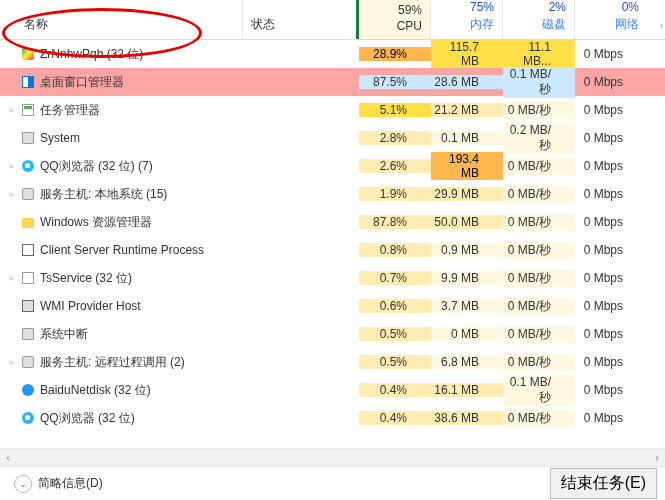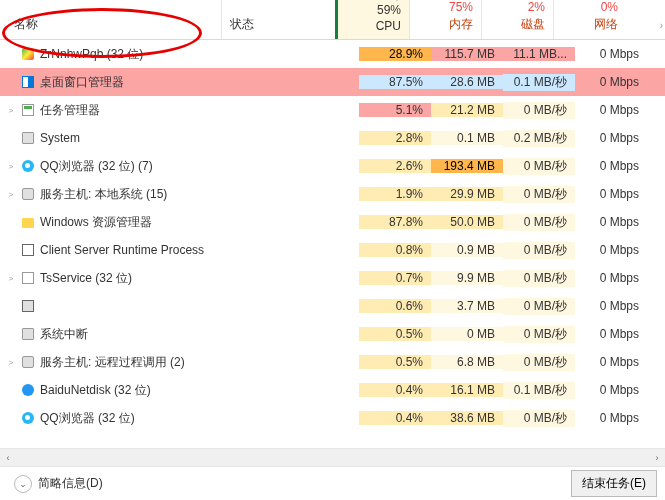--- a/index.html
+++ b/index.html
@@ -1,57 +1,57 @@
 <!DOCTYPE html>
 <html><head>
   <meta charset="utf-8">
   <style>
     * { margin: 0; padding: 0; box-sizing: border-box; font-family: "Segoe UI", "Microsoft YaHei", sans-serif; }
     body { width: 665px; height: 500px; background: #fff; font-size: 12px; color: #333; overflow: hidden; display: flex; flex-direction: column; }
     
     .header-row { display: flex; border-bottom: 1px solid #d9d9d9; height: 40px; position: relative; }
-    .col-name { width: 222px; border-right: 1px solid #e5e5e5; display: flex; align-items: flex-end; padding: 0 0 6px 14px; }
+    .col-name { width: 243px; border-right: 1px solid #e5e5e5; display: flex; align-items: flex-end; padding: 0 0 6px 24px; }
     .col-status { width: 116px; border-right: 3px solid #15803d; display: flex; align-items: flex-end; padding: 0 0 6px 8px; }
     .col-metric { width: 72px; border-right: 1px solid #e5e5e5; text-align: right; padding: 4px 8px 6px 4px; display: flex; flex-direction: column; justify-content: flex-end; }
-    .col-metric .pct { color: #ef4444; margin-bottom: 2px; }
-    .col-metric .lbl { color: #c2410c; }
+    .col-metric .pct { color: #1d4ed8; margin-bottom: 2px; }
+    .col-metric .lbl { color: #3b82f6; }
     .col-sorted { background: #fff8e1; }
     .col-sorted .pct, .col-sorted .lbl { color: #333; }
     .header-text { color: #333; }
     .chevron-sort { font-size: 8px; color: #888; }
     
     .rows-wrap { flex: 1; overflow: hidden; }
     .row { display: flex; height: 28px; align-items: center; }
     .row-name { width: 243px; display: flex; align-items: center; padding-left: 6px; gap: 4px; }
     .row-status { width: 116px; }
-    .row-metric { width: 72px; text-align: right; padding-right: 8px; font-size: 12px; }
+    .row-metric { width: 72px; text-align: right; padding-right: 24px; font-size: 12px; }
     
     .heat-1 { background: #fff8e1; }
     .heat-2 { background: #ffecb3; }
-    .heat-3 { background: #fca5a5; }
+    .heat-3 { background: #fde047; }
     .heat-4 { background: #ffb74d; color: #000; }
     .heat-sel { background: #cce8ff; }
     
     .expander { width: 10px; font-size: 8px; color: #999; text-align: center; }
     .expander.empty { visibility: hidden; }
     .icon { width: 16px; height: 16px; display: flex; align-items: center; justify-content: center; font-size: 10px; }
     .proc-label { white-space: nowrap; overflow: hidden; text-overflow: ellipsis; }
     
     .selected-row { background: #fca5a5; }
     
     .scroll-hint { position: absolute; right: 2px; top: 50%; font-size: 10px; color: #999; }
     
     .hscroll { height: 18px; border-top: 1px solid #e5e5e5; display: flex; align-items: center; justify-content: space-between; background: #f0f0f0; }
     .hscroll-btn { width: 16px; text-align: center; font-size: 9px; color: #666; cursor: pointer; }
     .hscroll-track { flex: 1; height: 10px; }
     
     .footer { height: 34px; display: flex; align-items: center; justify-content: space-between; padding: 0 8px 0 14px; border-top: 1px solid #e5e5e5; }
     .footer-left { display: flex; align-items: center; gap: 6px; cursor: pointer; }
     .footer-chev { border: 1px solid #bbb; border-radius: 50%; width: 18px; height: 18px; display: flex; align-items: center; justify-content: center; font-size: 9px; color: #666; }
-    .end-btn { border: 1px solid #bbb; background: #f0f0f0; padding: 4px 10px; font-size: 12px; cursor: pointer; }
+    .end-btn { border: 1px solid #bbb; background: #f0f0f0; padding: 4px 10px; font-size: 16px; cursor: pointer; }
     
     .red-circle { position: absolute; left: 2px; top: 8px; width: 200px; height: 50px; border: 3px solid #e60000; border-radius: 50%; pointer-events: none; z-index: 10; }
     
     
     .ic-cube { background: linear-gradient(135deg,#4caf50,#ffeb3b,#f44336); width:12px; height:12px; border-radius:2px; }
     .ic-dwm { width:12px; height:12px; background:#fff; border:1px solid #0078d7; position:relative; }
     .ic-dwm::after { content:""; position:absolute; right:0; top:0; width:5px; height:100%; background:#0078d7; }
     .ic-task { width:12px; height:12px; background:#fff; border:1px solid #999; }
     .ic-task::before { content:""; position:absolute; width:8px; height:3px; background:#4caf50; margin:1px; }
     .ic-sys { width:12px; height:12px; background:#e0e0e0; border:1px solid #999; border-radius:1px; }
@@ -222,20 +222,21 @@
       <div class="row-metric heat-1">9.9 MB</div>
       <div class="row-metric heat-1">0 MB/秒</div>
       <div class="row-metric">0 Mbps</div>
     </div>
     <div class="row">
       <div class="row-name">
         <span class="expander empty">&gt;</span>
         <span class="icon">
           <span class="ic-wmi"></span>
         </span>
+        <span class="proc-label">WMI Provider Host</span>
       </div>
       <div class="row-status"></div>
       <div class="row-metric heat-2">0.6%</div>
       <div class="row-metric heat-1">3.7 MB</div>
       <div class="row-metric heat-1">0 MB/秒</div>
       <div class="row-metric">0 Mbps</div>
     </div>
     <div class="row">
       <div class="row-name">
         <span class="expander empty">&gt;</span>

